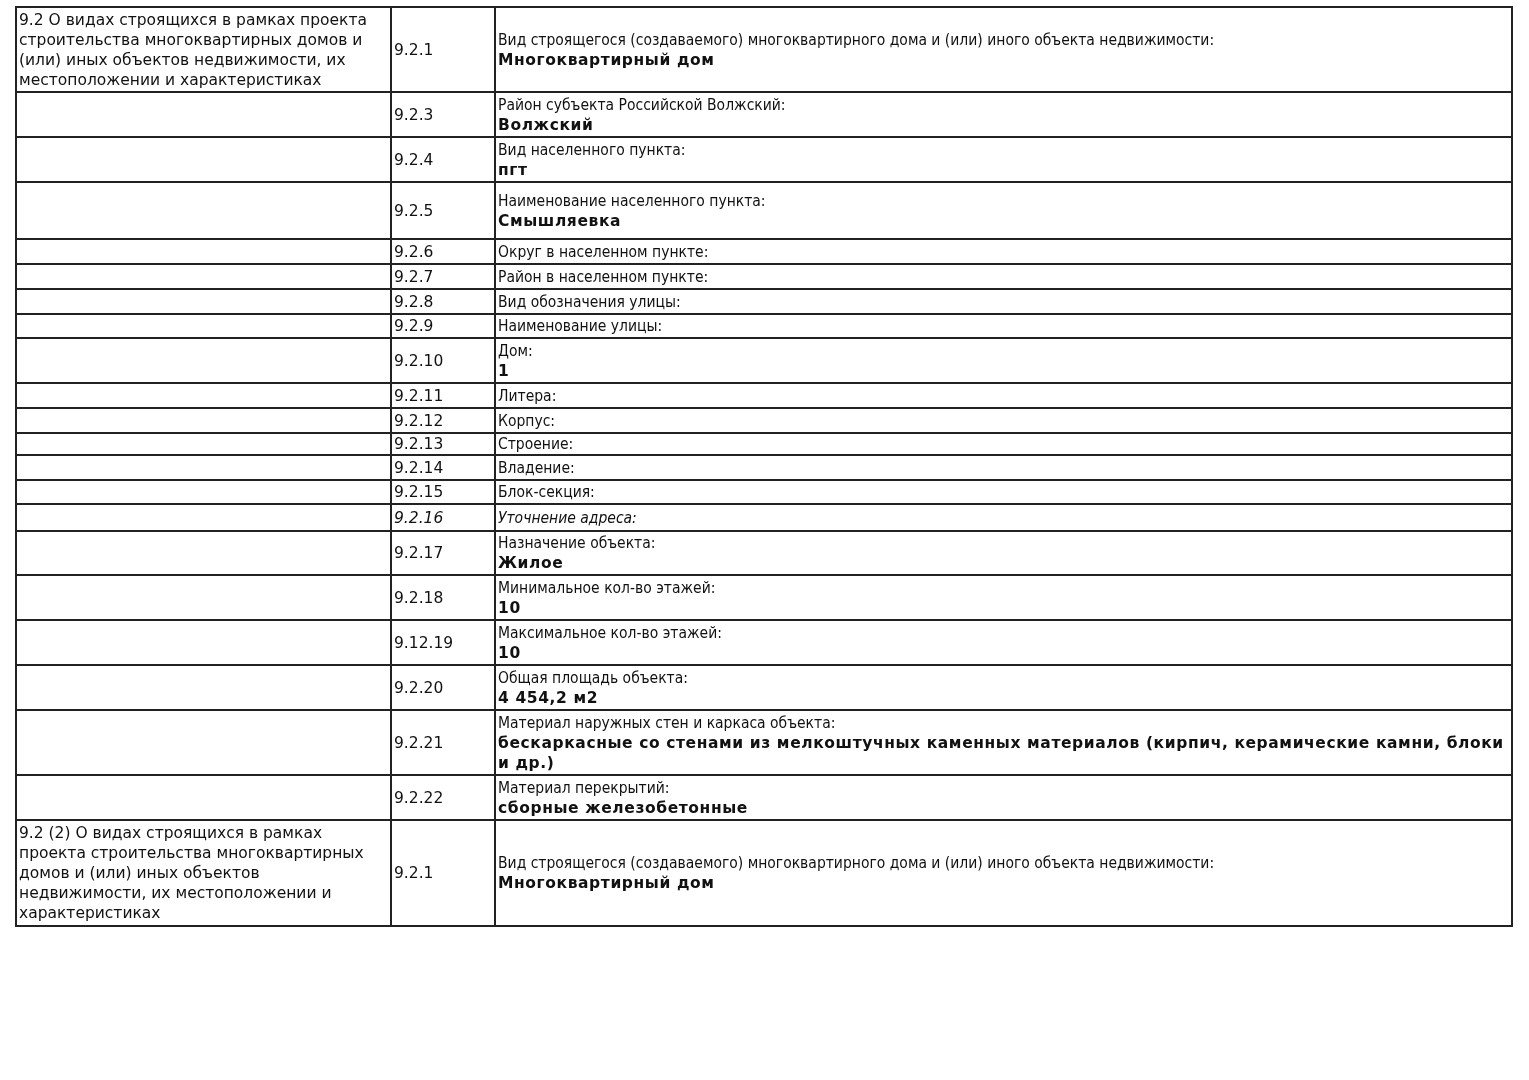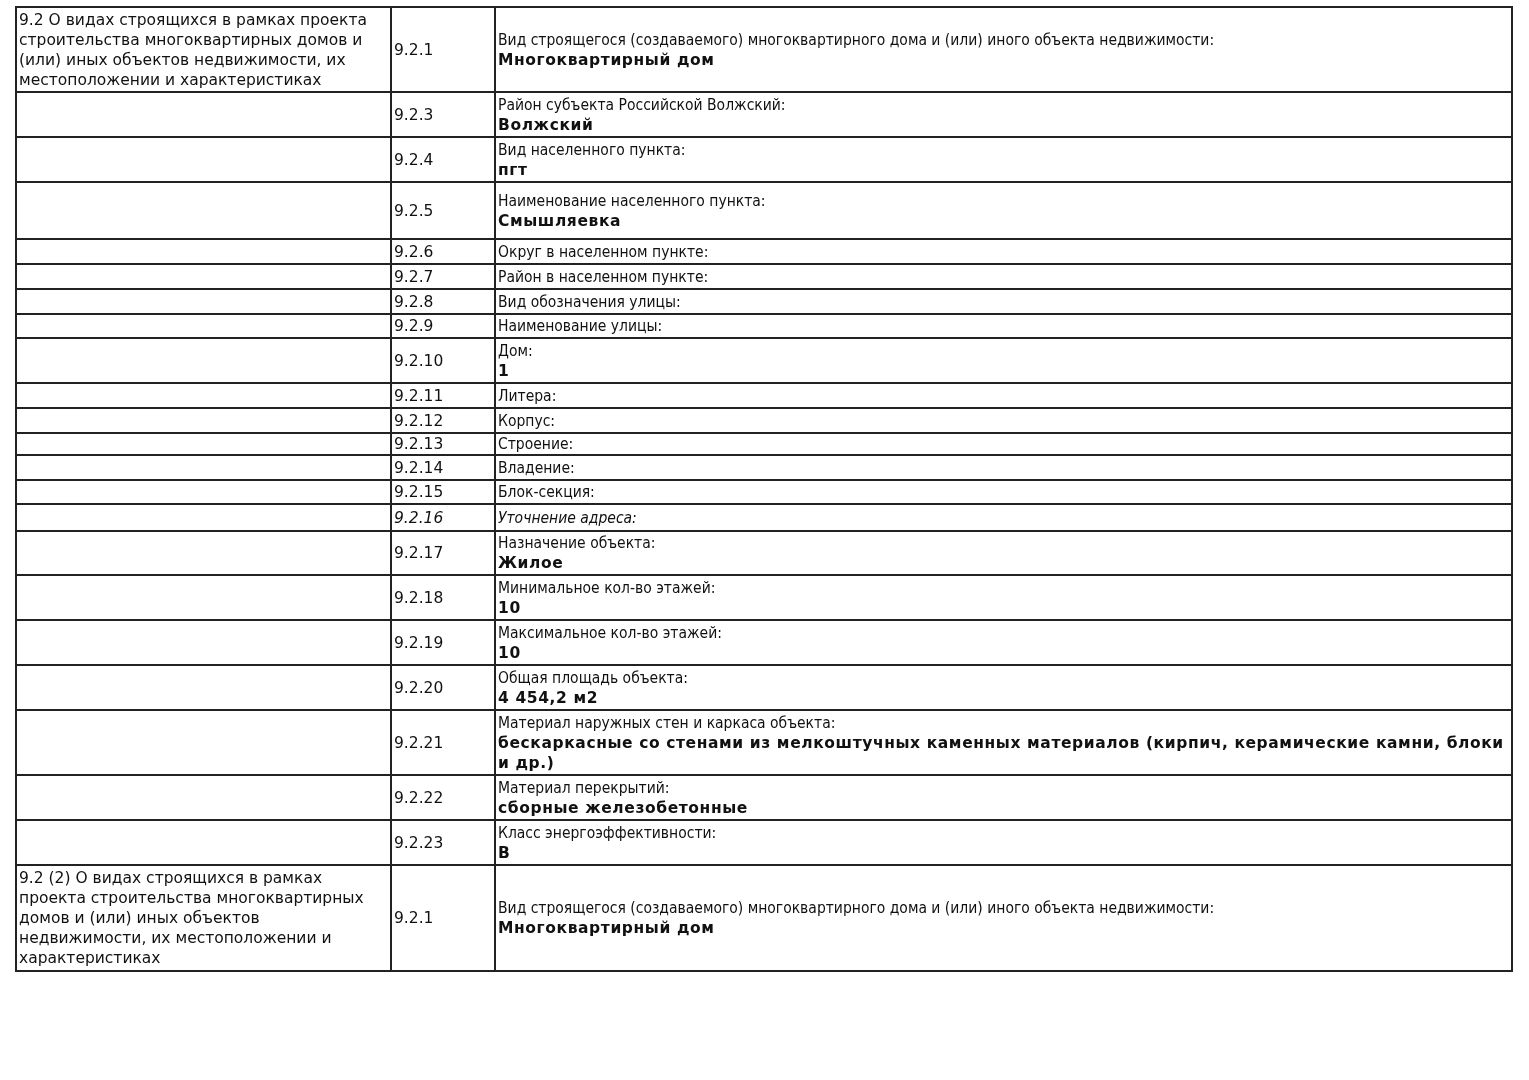--- a/index.html
+++ b/index.html
@@ -148,21 +148,21 @@
       <tr style="height: 45px;">
         <td class="sec"></td>
         <td class="num">9.2.18</td>
         <td>
           <span class="lbl">Минимальное кол-во этажей:</span>
           <span class="val">10</span>
         </td>
       </tr>
       <tr style="height: 45px;">
         <td class="sec"></td>
-        <td class="num">9.2.19</td>
+        <td class="num">9.12.19</td>
         <td>
           <span class="lbl">Максимальное кол-во этажей:</span>
           <span class="val">10</span>
         </td>
       </tr>
       <tr style="height: 45px;">
         <td class="sec"></td>
         <td class="num">9.2.20</td>
         <td>
           <span class="lbl">Общая площадь объекта:</span>
@@ -178,28 +178,20 @@
         </td>
       </tr>
       <tr style="height: 45px;">
         <td class="sec"></td>
         <td class="num">9.2.22</td>
         <td>
           <span class="lbl">Материал перекрытий:</span>
           <span class="val">сборные железобетонные</span>
         </td>
       </tr>
-      <tr style="height: 45px;">
-        <td class="sec"></td>
-        <td class="num">9.2.23</td>
-        <td>
-          <span class="lbl">Класс энергоэффективности:</span>
-          <span class="val">B</span>
-        </td>
-      </tr>
       <tr style="height: 106px;">
         <td class="sec"><span>9.2 (2) О видах строящихся в рамках проекта строительства многоквартирных домов и (или) иных объектов недвижимости, их местоположении и характеристиках</span></td>
         <td class="num">9.2.1</td>
         <td>
           <span class="lbl">Вид строящегося (создаваемого) многоквартирного дома и (или) иного объекта недвижимости:</span>
           <span class="val">Многоквартирный дом</span>
         </td>
       </tr>
     </tbody>
 </table>

